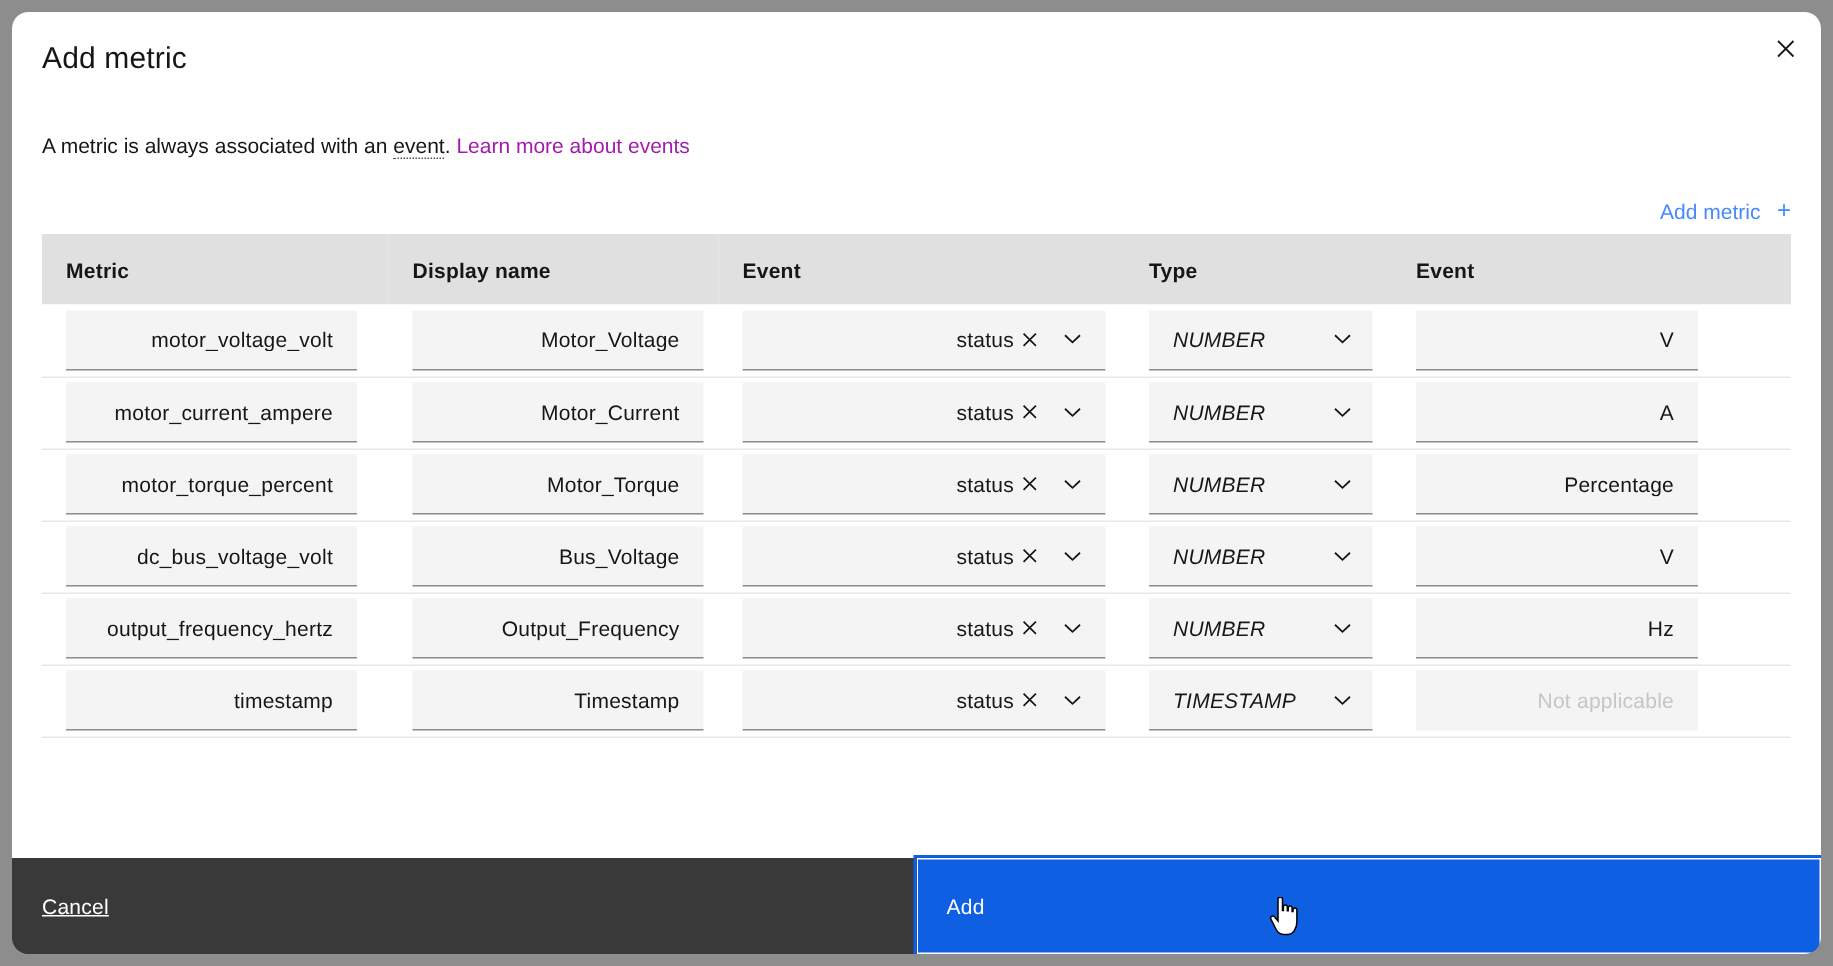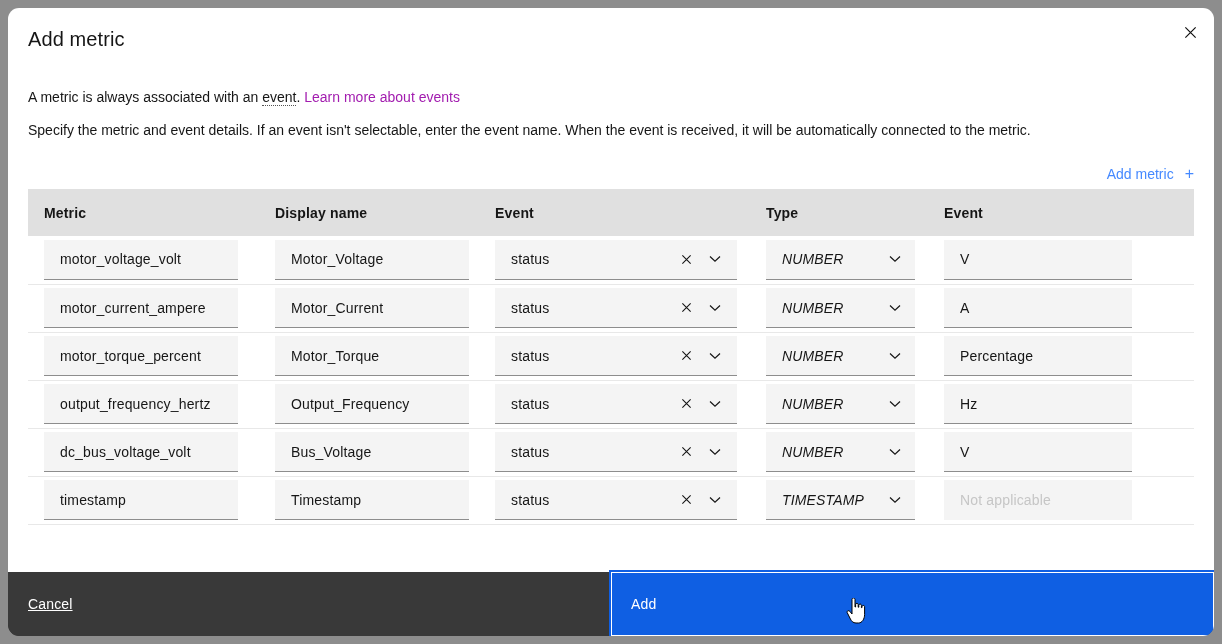--- a/index.html
+++ b/index.html
@@ -137,20 +137,21 @@
     border: 0;
     border-bottom: 1px solid #8d8d8d;
     display: flex;
     align-items: center;
     font-size: 14px;
     color: #161616;
     padding: 0 16px;
     width: 100%;
     font-family: inherit;
     letter-spacing: 0.16px;
+    text-align: right;
   }
   .field.disabled {
     border-bottom-color: transparent;
     color: #c6c6c6;
     cursor: not-allowed;
   }
   .field-text {
     flex: 1 1 auto;
     overflow: hidden;
     white-space: nowrap;
@@ -241,21 +242,20 @@
           <path d="M2.5 2.5 L13.5 13.5 M13.5 2.5 L2.5 13.5" stroke="#161616" stroke-width="1.3" fill="none"></path>
         </svg>
       </span>
     </button>
   </div>
 
   <div class="dlg-body">
 
     <div class="intro-1"><span>A metric is always associated with an </span><span class="term">event</span><span>. </span><a class="link">Learn more about events</a></div>
 
-    <div class="intro-2">Specify the metric and event details. If an event isn't selectable, enter the event name. When the event is received, it will be automatically connected to the metric.</div>
 
     <div class="actions-row">
       <button class="add-metric-link">
         <span>Add metric</span>
         <span class="plus">+</span>
       </button>
     </div>
 
     <table class="metrics-table">
       <thead>
@@ -396,26 +396,26 @@
             </td>
             <td class="col-unit">
               <div class="field w-unit">
                 <span class="field-text">Percentage</span>
               </div>
             </td>
           </tr>
           <tr>
             <td class="col-metric">
               <div class="field w-metric">
-                <span class="field-text">output_frequency_hertz</span>
+                <span class="field-text">dc_bus_voltage_volt</span>
               </div>
             </td>
             <td class="col-display">
               <div class="field w-display">
-                <span class="field-text">Output_Frequency</span>
+                <span class="field-text">Bus_Voltage</span>
               </div>
             </td>
             <td class="col-event">
               <div class="field combo w-event">
                 <span class="field-text">status</span>
                 <span class="combo-icons">
                   <button class="icon-btn">
                     <svg width="11" height="11" viewBox="0 0 12 12" aria-hidden="true">
                       <path d="M1.5 1.5 L10.5 10.5 M10.5 1.5 L1.5 10.5" stroke="#161616" stroke-width="1.2" fill="none"></path>
                     </svg>
@@ -433,33 +433,33 @@
                 <span class="field-text">NUMBER</span>
                 <span class="icon-btn chev">
                   <svg width="12" height="8" viewBox="0 0 12 8" aria-hidden="true">
                     <path d="M1 1.5 L6 6.2 L11 1.5" stroke="#161616" stroke-width="1.2" fill="none"></path>
                   </svg>
                 </span>
               </div>
             </td>
             <td class="col-unit">
               <div class="field w-unit">
-                <span class="field-text">Hz</span>
+                <span class="field-text">V</span>
               </div>
             </td>
           </tr>
           <tr>
             <td class="col-metric">
               <div class="field w-metric">
-                <span class="field-text">dc_bus_voltage_volt</span>
+                <span class="field-text">output_frequency_hertz</span>
               </div>
             </td>
             <td class="col-display">
               <div class="field w-display">
-                <span class="field-text">Bus_Voltage</span>
+                <span class="field-text">Output_Frequency</span>
               </div>
             </td>
             <td class="col-event">
               <div class="field combo w-event">
                 <span class="field-text">status</span>
                 <span class="combo-icons">
                   <button class="icon-btn">
                     <svg width="11" height="11" viewBox="0 0 12 12" aria-hidden="true">
                       <path d="M1.5 1.5 L10.5 10.5 M10.5 1.5 L1.5 10.5" stroke="#161616" stroke-width="1.2" fill="none"></path>
                     </svg>
@@ -477,21 +477,21 @@
                 <span class="field-text">NUMBER</span>
                 <span class="icon-btn chev">
                   <svg width="12" height="8" viewBox="0 0 12 8" aria-hidden="true">
                     <path d="M1 1.5 L6 6.2 L11 1.5" stroke="#161616" stroke-width="1.2" fill="none"></path>
                   </svg>
                 </span>
               </div>
             </td>
             <td class="col-unit">
               <div class="field w-unit">
-                <span class="field-text">V</span>
+                <span class="field-text">Hz</span>
               </div>
             </td>
           </tr>
           <tr>
             <td class="col-metric">
               <div class="field w-metric">
                 <span class="field-text">timestamp</span>
               </div>
             </td>
             <td class="col-display">

